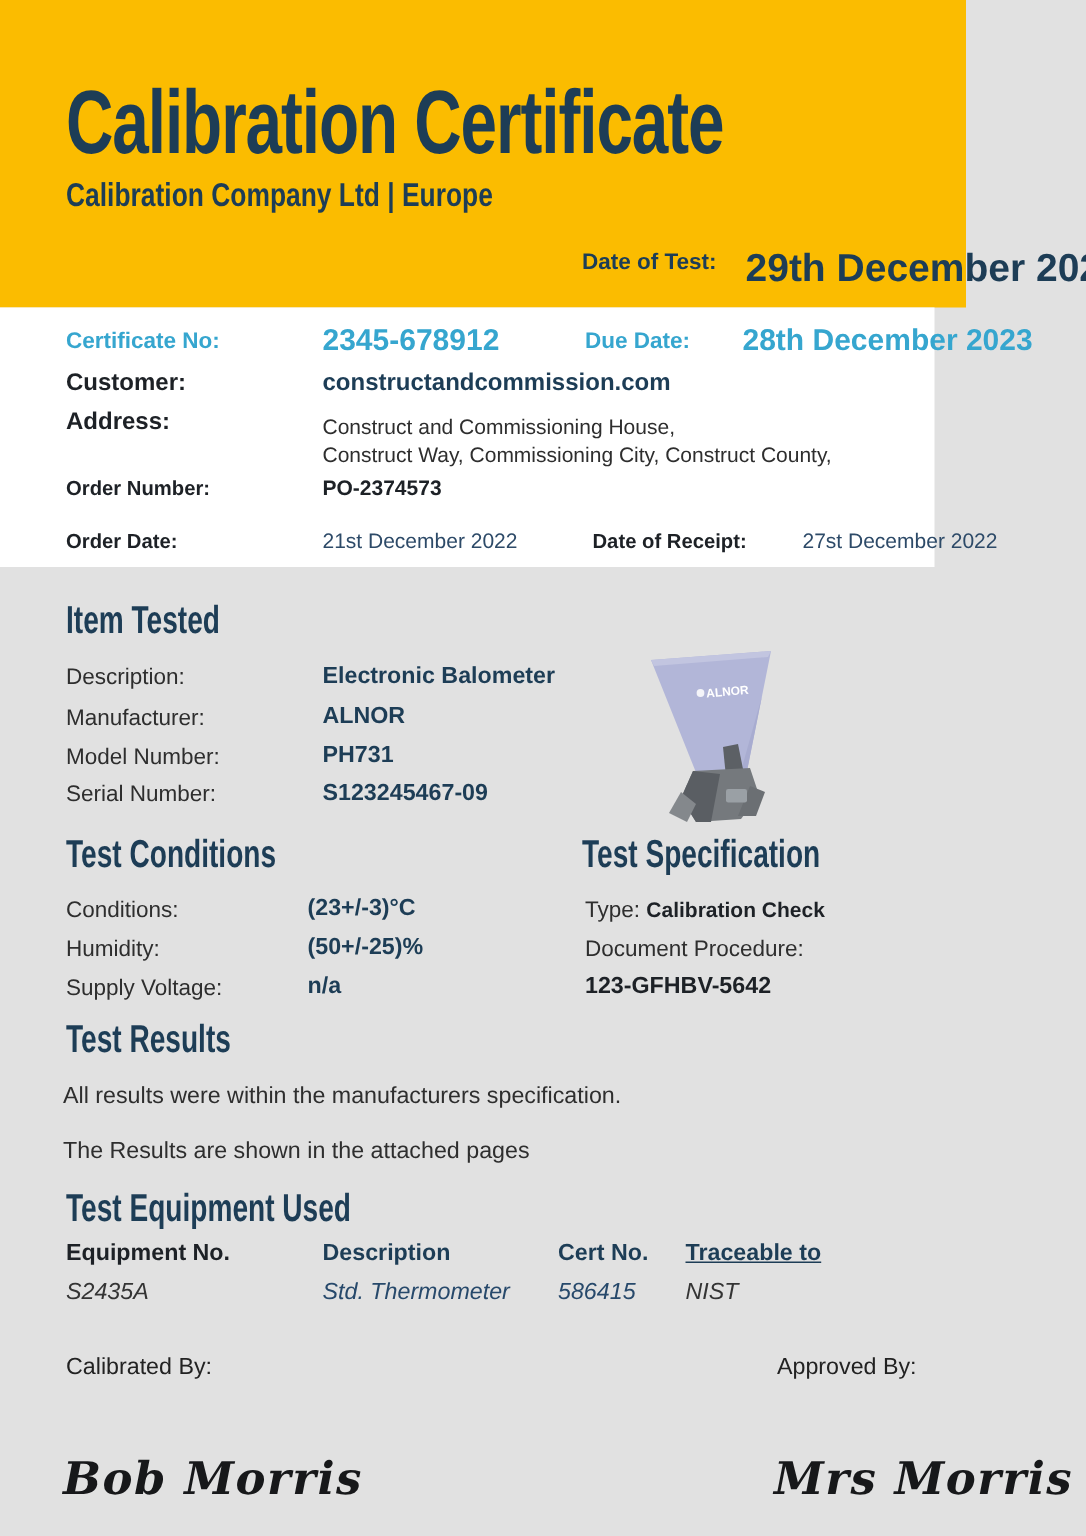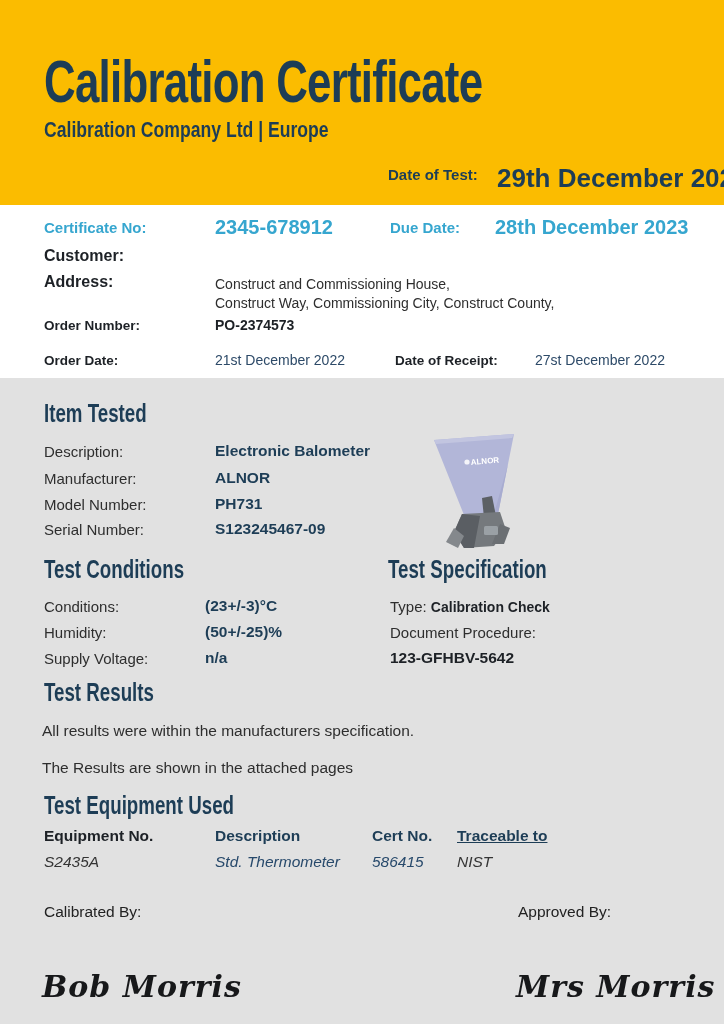--- a/index.html
+++ b/index.html
@@ -10,25 +10,25 @@
     width: 724px;
     height: 1024px;
     margin: 0 auto;
     overflow: hidden;
     background: var(--gray_bg, #e2e2e2);
   }
   .abs { position: absolute; white-space: nowrap; }
 
   
   .band-yellow {
-    position: absolute; left: 0; top: 0; width: 724px; height: 205px;
+    position: absolute; left: 0; top: 0; width: 644px; height: 205px;
     background: var(--yellow, #fbbc00);
   }
   .band-white {
-    position: absolute; left: 0; top: 205px; width: 724px; height: 173px;
+    position: absolute; left: 0; top: 205px; width: 623px; height: 173px;
     background: var(--white, #ffffff);
   }
 
   
   .cond {
     display: inline-block;
     font-weight: bold;
     color: var(--navy, #1d3d56);
     transform-origin: left top;
   }
@@ -79,20 +79,21 @@
     <span class="abs lbl-bold-navy fs19" style="left:497px; top:163px;">29th December 2022</span>
   </div>
 
   <div class="band-white">
     <span class="abs cyan fs15" style="left:44px; top:14px;">Certificate No:</span>
     <span class="abs cyan fs20" style="left:215px; top:11px;">2345-678912</span>
     <span class="abs cyan fs15" style="left:390px; top:14px;">Due Date:</span>
     <span class="abs cyan fs20" style="left:495px; top:11px;">28th December 2023</span>
 
     <span class="abs lbl-bold-dark fs16" style="left:44px; top:42px;">Customer:</span>
+    <span class="abs lbl-bold-navy fs16" style="left:215px; top:42px;">constructandcommission.com</span>
 
     <span class="abs lbl-bold-dark fs16" style="left:44px; top:68px;">Address:</span>
     <span class="abs txt-dark fs14" style="left:215px; top:71px;">Construct and Commissioning House,</span>
     <span class="abs txt-dark fs14" style="left:215px; top:90px;">Construct Way, Commissioning City, Construct County,</span>
 
     <span class="abs lbl-bold-dark fs13" style="left:44px; top:113px;">Order Number:</span>
     <span class="abs lbl-bold-dark fs14" style="left:215px; top:112px;">PO-2374573</span>
 
     <span class="abs lbl-bold-dark fs13" style="left:44px; top:148px;">Order Date:</span>
     <span class="abs txt-navy fs14" style="left:215px; top:147px;">21st December 2022</span>

